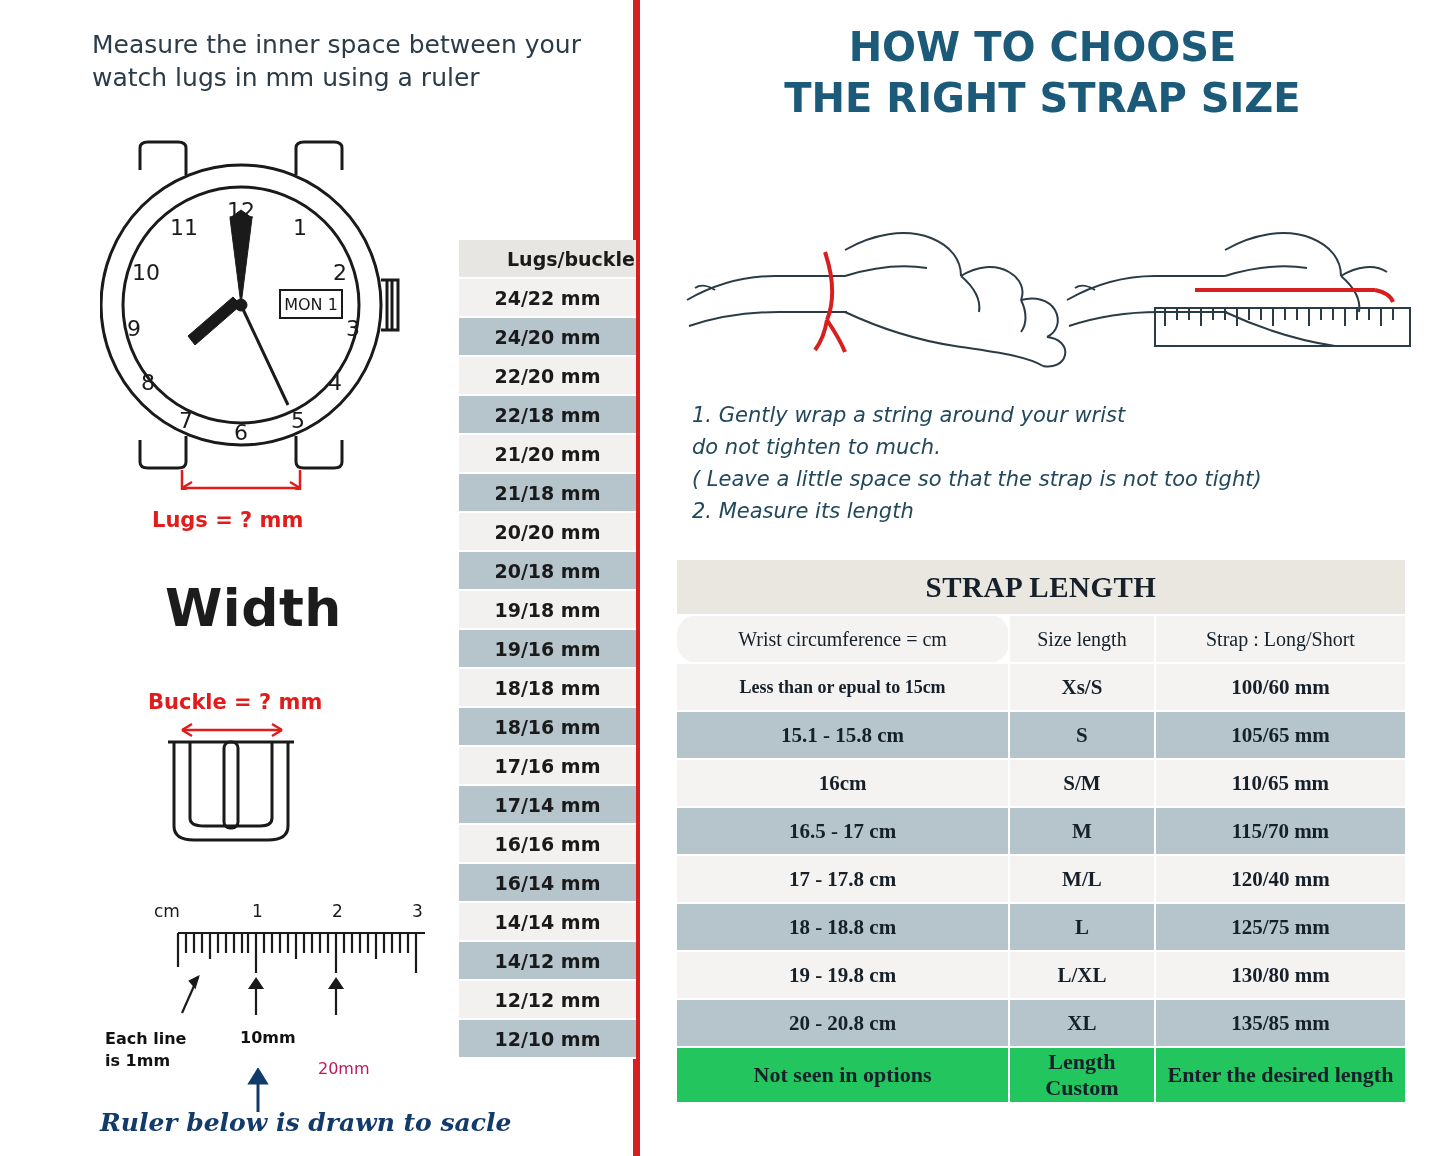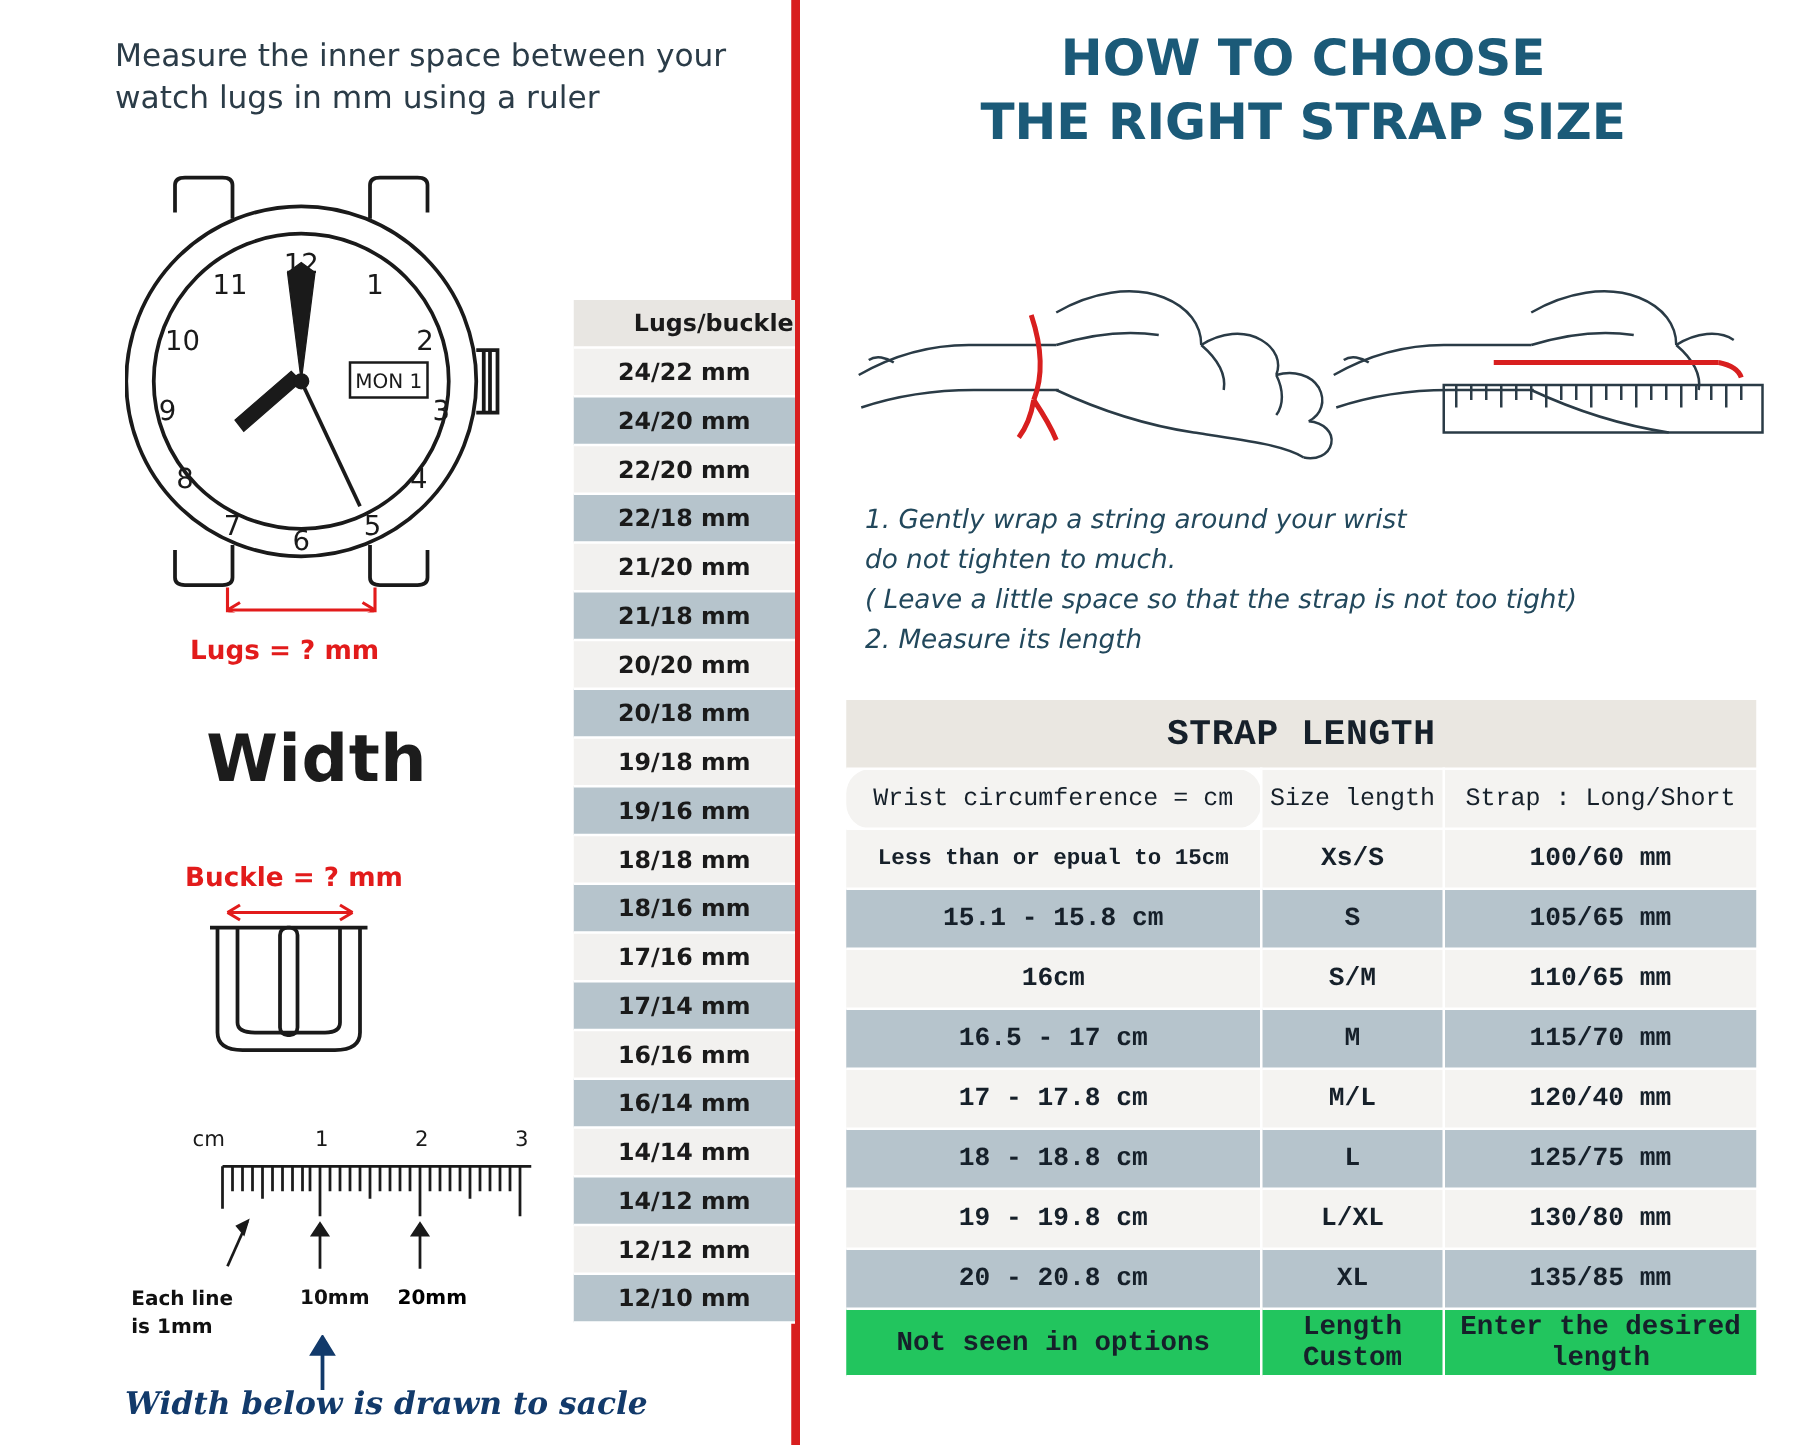--- a/index.html
+++ b/index.html
@@ -91,24 +91,24 @@
   .mm10 {
     position: absolute;
     left: 240px; top: 1028px;
     font-size: 16px;
     font-weight: bold;
     color: #111;
     font-family: "DejaVu Sans", sans-serif;
   }
   .mm20 {
     position: absolute;
-    left: 318px; top: 1028px;
+    left: 318px; top: 1059px;
     font-size: 16px;
-    font-weight: bold;
-    color: #000000;
+    font-weight: normal;
+    color: #be185d;
     font-family: "DejaVu Sans", sans-serif;
   }
   .ruler-note {
     position: absolute;
     left: 100px; top: 1108px;
     font-size: 25px;
     font-weight: bold;
     font-style: italic;
     color: #123a6b;
     font-family: "DejaVu Serif", serif;
@@ -169,21 +169,21 @@
     font-family: "DejaVu Sans", sans-serif;
   }
   .strap-table {
     position: absolute;
     left: 37px; top: 560px;
     width: 730px;
     border-collapse: collapse;
   }
   .strap-table td {
     text-align: center;
-    font-family: Liberation Mono, monospace;
+    font-family: Liberation Serif, serif;
     color: #16202a;
     border-bottom: 2px solid #ffffff;
     border-right: 2px solid #ffffff;
   }
   .strap-table .title-row td {
     background: #eae7e1;
     font-size: 29px;
     font-weight: bold;
     height: 52px;
     letter-spacing: 0.5px;
@@ -344,21 +344,21 @@
     <div class="eachline">Each line<br>is 1mm</div>
     <div class="mm10">10mm</div>
     <div class="mm20">20mm</div>
 
     <svg style="position:absolute;left:243px;top:1068px" width="30" height="44" viewBox="0 0 30 44">
       <g stroke="#123a6b" stroke-width="3" fill="#123a6b">
         <line x1="15" y1="44" x2="15" y2="12"></line>
         <path d="M15 2 l-8 13 l16 0 z"></path>
       </g>
     </svg>
-    <div class="ruler-note">Width below is drawn to sacle</div>
+    <div class="ruler-note">Ruler below is drawn to sacle</div>
 
     <table class="lugs-table">
       <tbody>
         <tr class="hdr">
             <td>Lugs/buckle</td>
           </tr>
         <tr class="lt">
             <td>24/22 mm</td>
           </tr>
         <tr class="dk">

